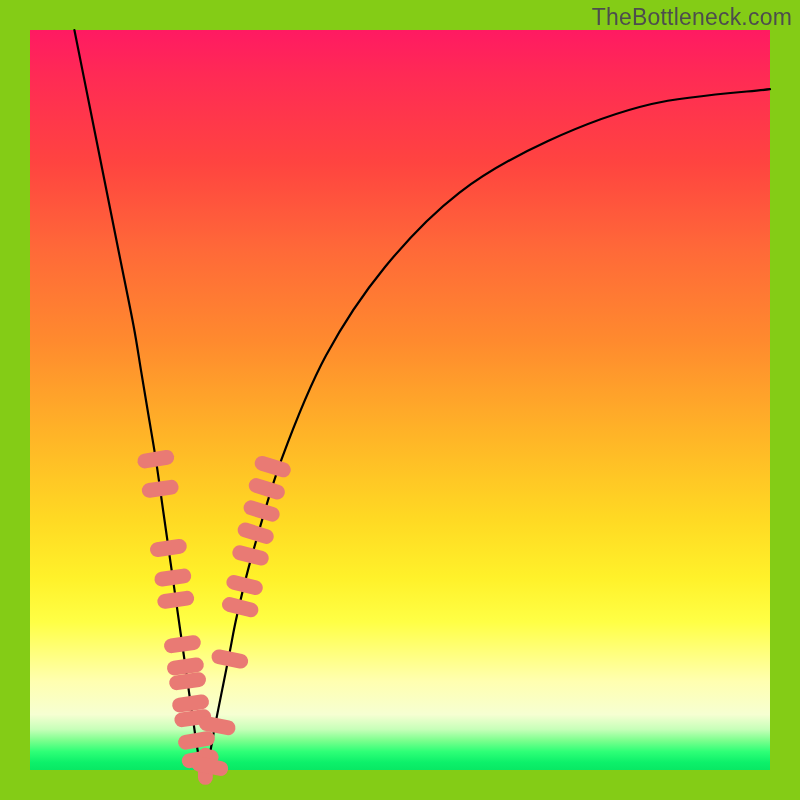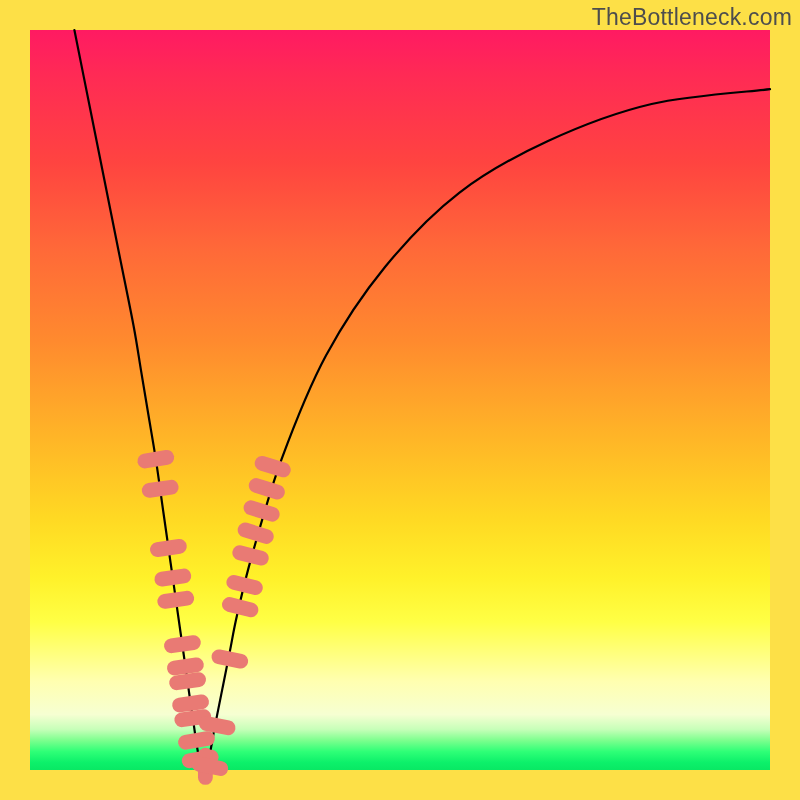--- a/index.html
+++ b/index.html
@@ -10,21 +10,21 @@
     overflow: hidden;
     background: #000;
     font-family: Arial, Helvetica, sans-serif;
   }
   .frame {
     position: absolute;
     left: 0;
     top: 0;
     width: 800px;
     height: 800px;
-    background: #fde047;
+    background: #84cc16;
   }
   .plot {
     position: absolute;
     left: 30px;
     top: 30px;
     width: 740px;
     height: 740px;
     
     background: linear-gradient(
       to bottom,

